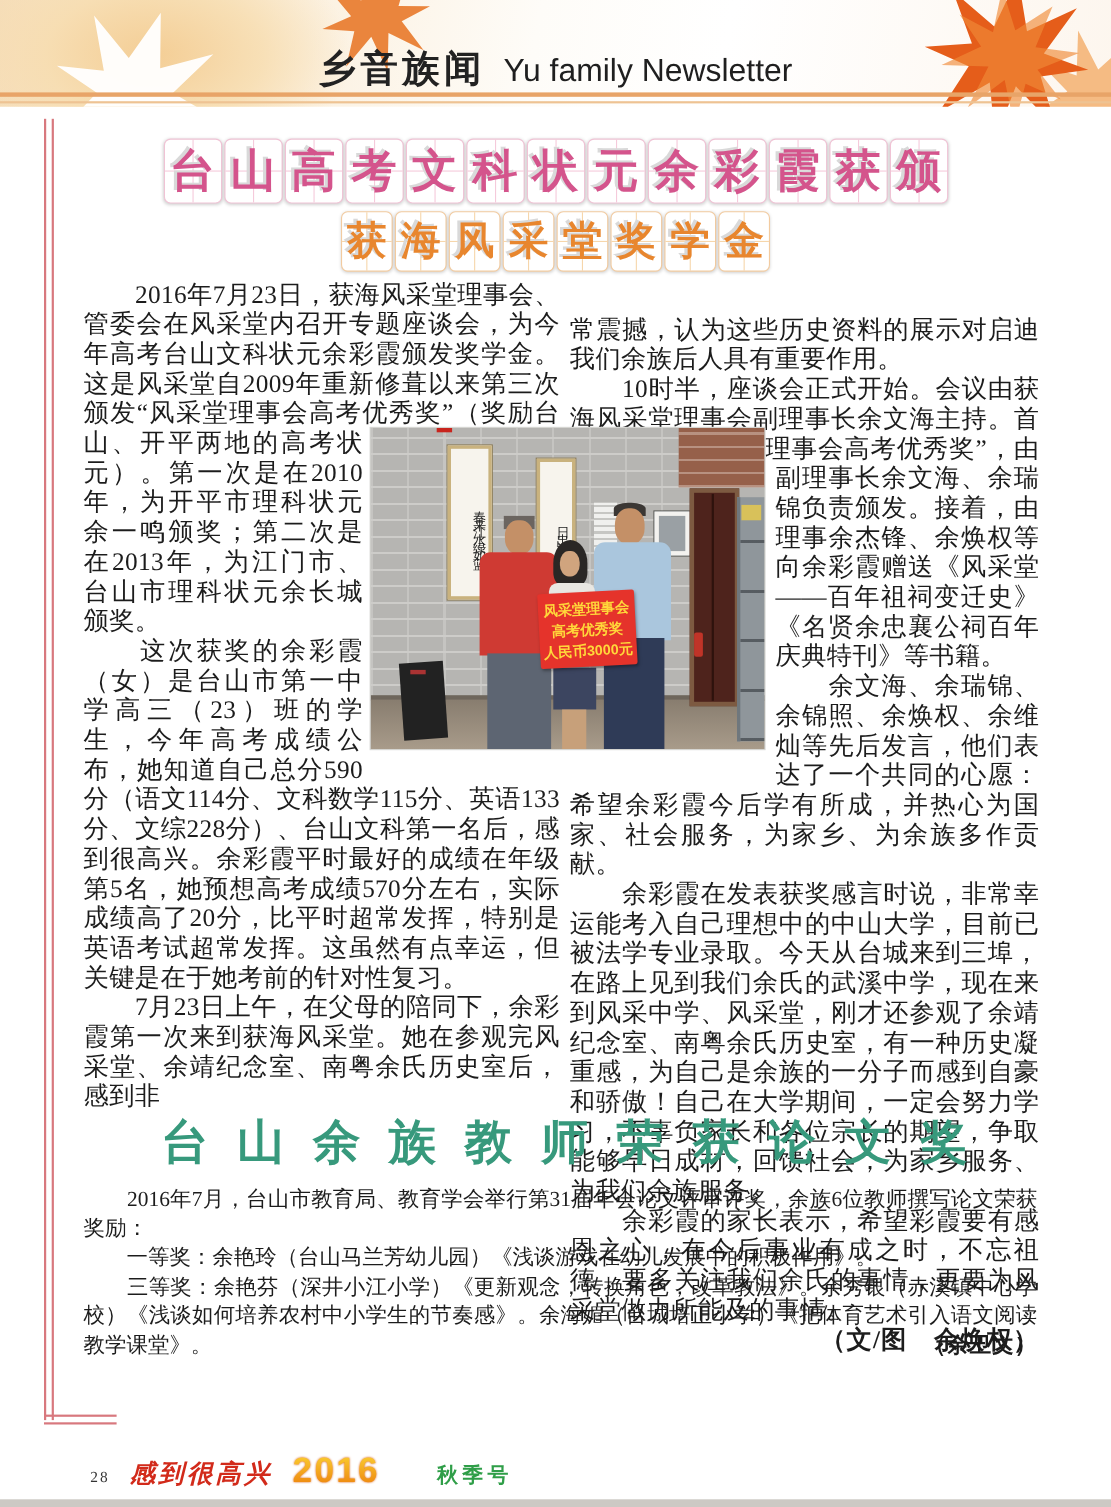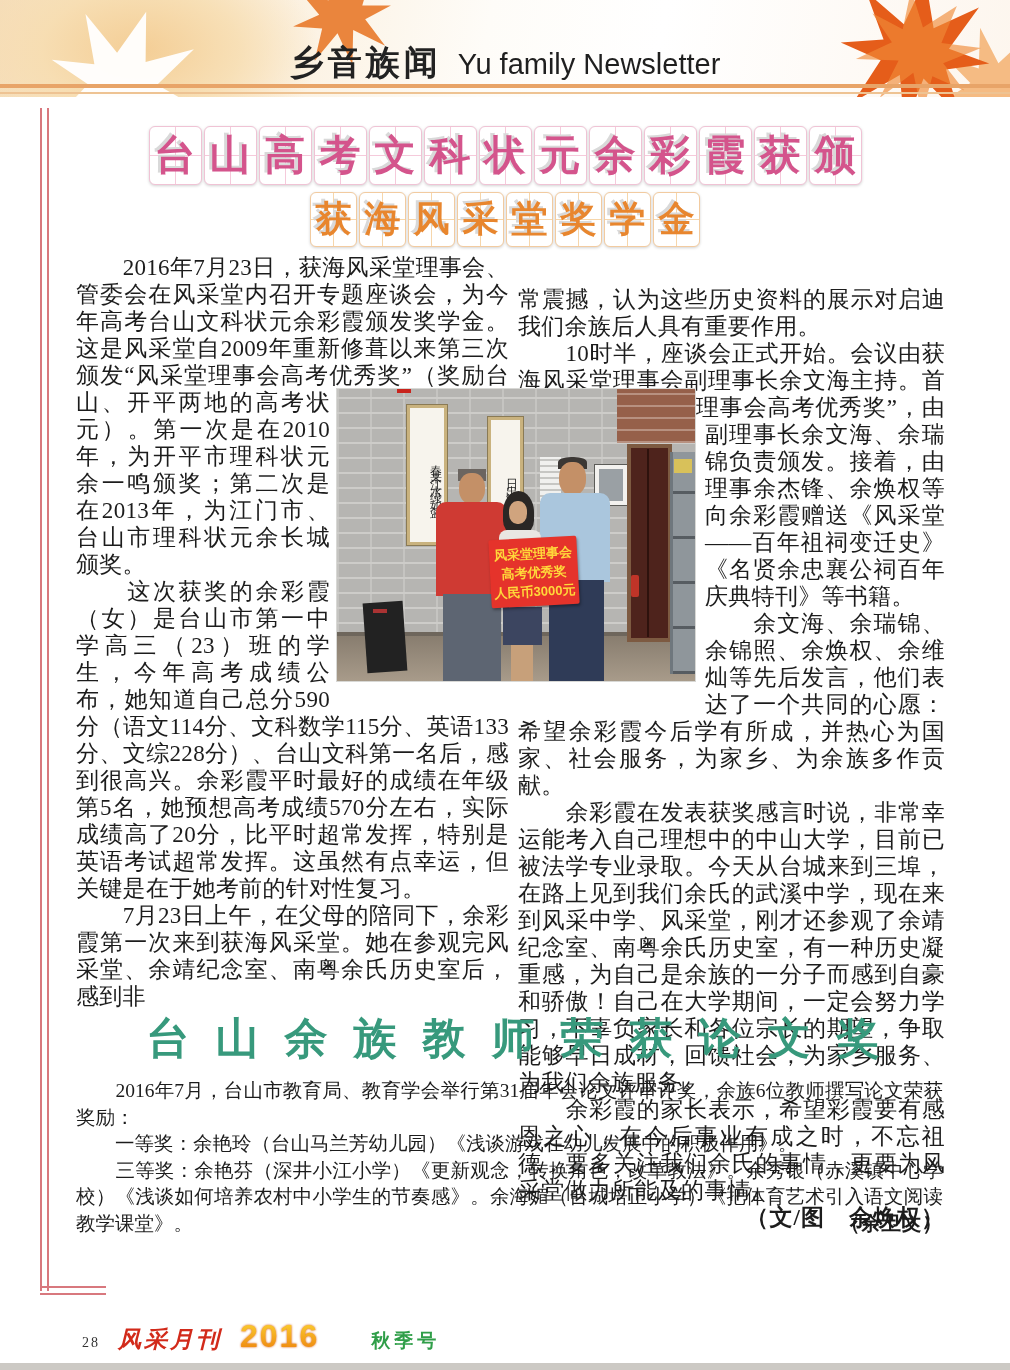--- a/index.html
+++ b/index.html
@@ -241,19 +241,19 @@
 
   <div class="a2-title">台山余族教师荣获论文奖</div>
   <div class="a2-body">
       <p class="para"><span>　　2016年7月，台山市教育局、教育学会举行第31届年会论文评审评奖，余族6位教师撰写论文荣获奖励：</span><span class="byline"></span></p>
       <p class="para"><span>　　一等奖：余艳玲（台山马兰芳幼儿园）《浅谈游戏在幼儿发展中的积极作用》。</span><span class="byline"></span></p>
       <p class="para"><span>　　三等奖：余艳芬（深井小江小学）《更新观念，转换角色，改革教法》。余秀银（赤溪镇中心学校）《浅谈如何培养农村中小学生的节奏感》。余海媚（台城培正小学）《把体育艺术引入语文阅读教学课堂》。</span><span class="byline">（余卫文）</span></p>
     </div>
 
   <div class="footer">
     <span class="page-num">28</span>
-    <span class="mag-name">风采月刊</span>
+    <span class="mag-name">感到很高兴</span>
     <span class="mag-year">2016</span>
     <span class="mag-issue">秋季号</span>
   </div>
   <div class="bottom-strip"></div>
 
 </div>
 
 </body></html>

